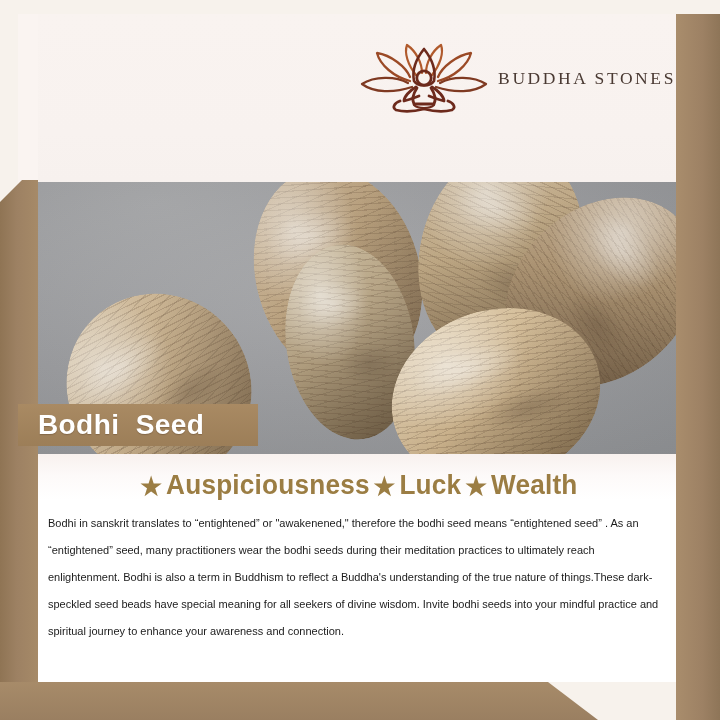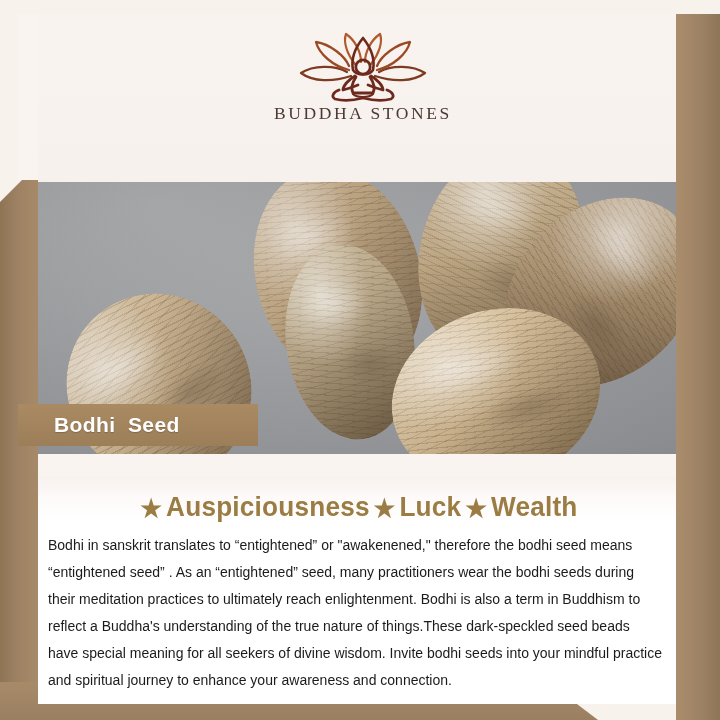--- a/index.html
+++ b/index.html
@@ -35,21 +35,21 @@
   }
 
   
   .header{
     position:absolute;left:38px;top:14px;width:638px;height:168px;
     background:linear-gradient(180deg,#f9f3f0 0%,#f8f2ef 70%,#f7f1ee 100%);
     z-index:3;
   }
   .logo-wrap{
     position:absolute;left:12px;right:0;top:14px;height:100px;
-    display:flex;flex-direction:column;align-items:center;justify-content:center;
+    display:flex;flex-direction:row;align-items:center;justify-content:flex-end;
   }
   .logo-mark{width:148px;height:70px;display:block;}
   .logo-word{
     margin-top:1px;
     font-family:"Liberation Serif",serif;
     font-size:17.5px;letter-spacing:2.6px;color:#4a3a33;font-weight:400;
     text-align:center;
   }
 
   
@@ -105,39 +105,39 @@
     z-index:-1;
   }
 
   
   .tag{
     position:absolute;left:18px;top:404px;width:240px;height:42px;z-index:4;
     background:linear-gradient(180deg,#a98a63 0%,#9c7e58 100%);
     display:flex;align-items:center;
   }
   .tag-text{
-    margin-left:36px;color:#ffffff;font-weight:700;font-size:21px;
+    margin-left:20px;color:#ffffff;font-weight:700;font-size:28px;
     letter-spacing:.4px;white-space:pre;
     text-shadow:0 1px 1px rgba(80,58,36,.35);
   }
 
   
   .content{
-    position:absolute;left:38px;top:476px;width:638px;height:228px;z-index:3;
+    position:absolute;left:38px;top:454px;width:638px;height:228px;z-index:3;
     background:linear-gradient(180deg,#f8f1ee 0%,#fdfaf9 22px,#ffffff 46px,#ffffff 100%);
   }
   .headline{
     margin:0;padding:16px 0 0;text-align:center;
     font-weight:700;font-size:27px;color:#9b7d43;letter-spacing:.2px;
     transform:scaleX(.97);white-space:nowrap;
   }
   .headline .st{font-size:25px;display:inline-block;vertical-align:-1px;margin:0 4px;}
   .body-copy{
     margin:9px 0 0;padding:0 14px 0 10px;
-    font-size:14px;line-height:27px;color:#1b1b1b;
+    font-size:11px;line-height:27px;color:#1b1b1b;
     text-align:left;letter-spacing:0;
   }
 </style>
 </head>
 <body>
 
 <div class="poster">
 
   <div class="inner-cream"></div>
 

